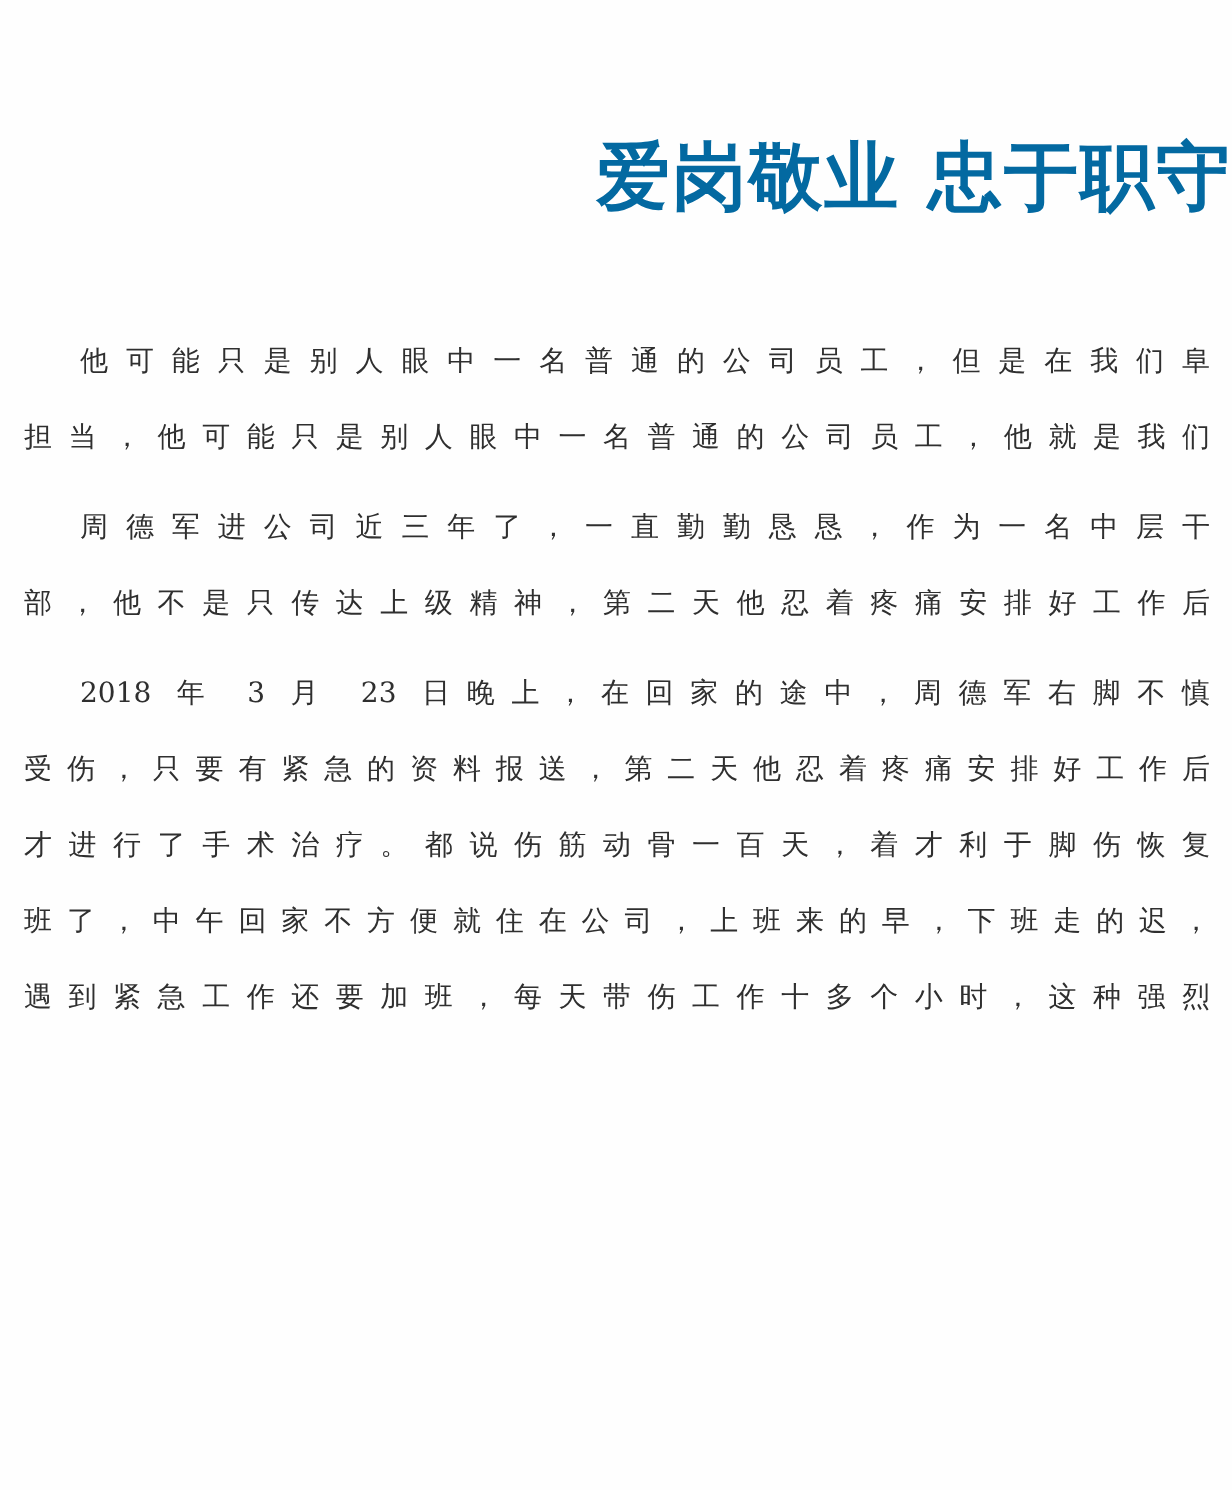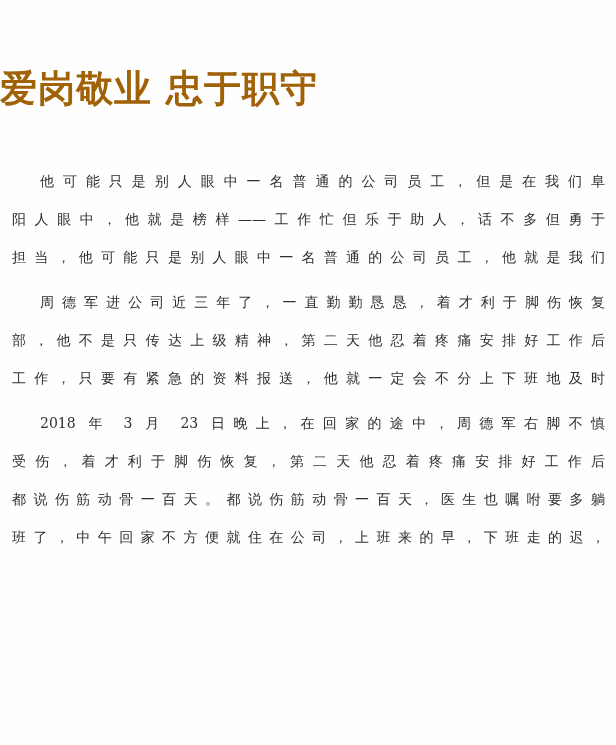--- a/index.html
+++ b/index.html
@@ -13,24 +13,24 @@
     width: 616px;
     height: 745px;
     background: #fefefe;
     overflow: hidden;
   }
   .doc-title {
     position: absolute;
     top: 66px;
     left: 0;
     right: 0;
-    text-align: left;
+    text-align: right;
     font-size: 37px;
     font-weight: 700;
-    color: #a16207;
+    color: #0369a1;
     letter-spacing: 1px;
     line-height: 44px;
   }
   .doc-body {
     position: absolute;
     top: 162px;
     left: 12px;
     width: 593px;
     color: #2f2f2f;
   }
@@ -53,31 +53,30 @@
 <body>
 
 <div class="page">
 
   <h1 class="doc-title">爱岗敬业 忠于职守</h1>
 
   <div class="doc-body">
 
     <div class="para">
       <div class="line indent">他可能只是别人眼中一名普通的公司员工，但是在我们阜</div>
-      <div class="line">阳人眼中，他就是榜样——工作忙但乐于助人，话不多但勇于</div>
       <div class="line">担当，他可能只是别人眼中一名普通的公司员工，他就是我们</div>
     </div>
 
     <div class="para">
-      <div class="line indent">周德军进公司近三年了，一直勤勤恳恳，着才利于脚伤恢复</div>
+      <div class="line indent">周德军进公司近三年了，一直勤勤恳恳，作为一名中层干</div>
       <div class="line">部，他不是只传达上级精神，第二天他忍着疼痛安排好工作后</div>
-      <div class="line">工作，只要有紧急的资料报送，他就一定会不分上下班地及时</div>
     </div>
 
     <div class="para">
       <div class="line indent">2018 年 3 月 23 日晚上，在回家的途中，周德军右脚不慎</div>
-      <div class="line">受伤，着才利于脚伤恢复，第二天他忍着疼痛安排好工作后</div>
-      <div class="line">都说伤筋动骨一百天。都说伤筋动骨一百天，医生也嘱咐要多躺</div>
+      <div class="line">受伤，只要有紧急的资料报送，第二天他忍着疼痛安排好工作后</div>
+      <div class="line">才进行了手术治疗。都说伤筋动骨一百天，着才利于脚伤恢复</div>
       <div class="line">班了，中午回家不方便就住在公司，上班来的早，下班走的迟，</div>
+      <div class="line">遇到紧急工作还要加班，每天带伤工作十多个小时，这种强烈</div>
     </div>
 
   </div>
 </div>
 
 </body></html>

